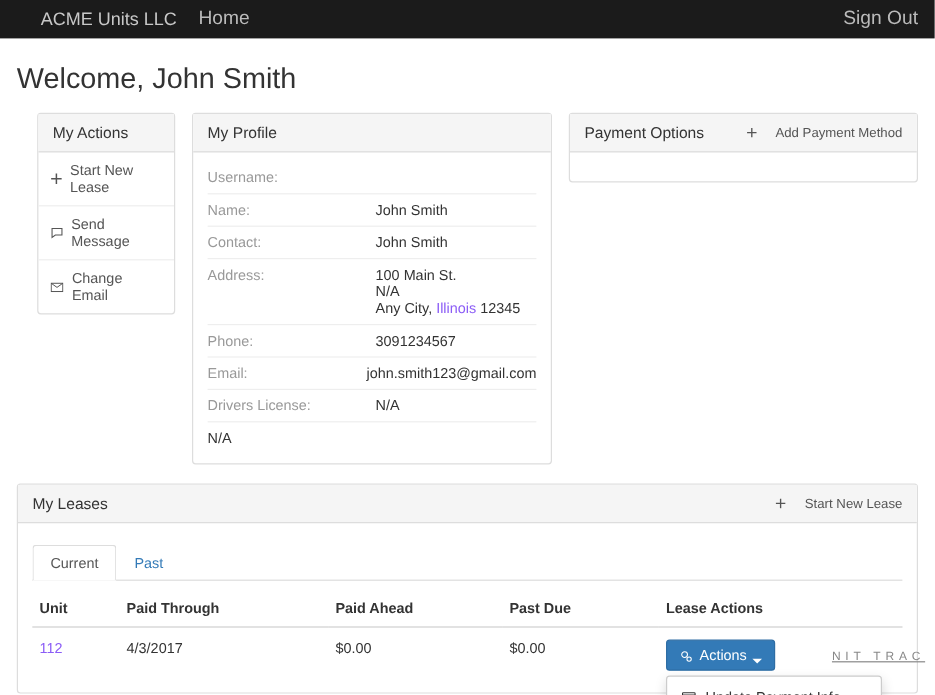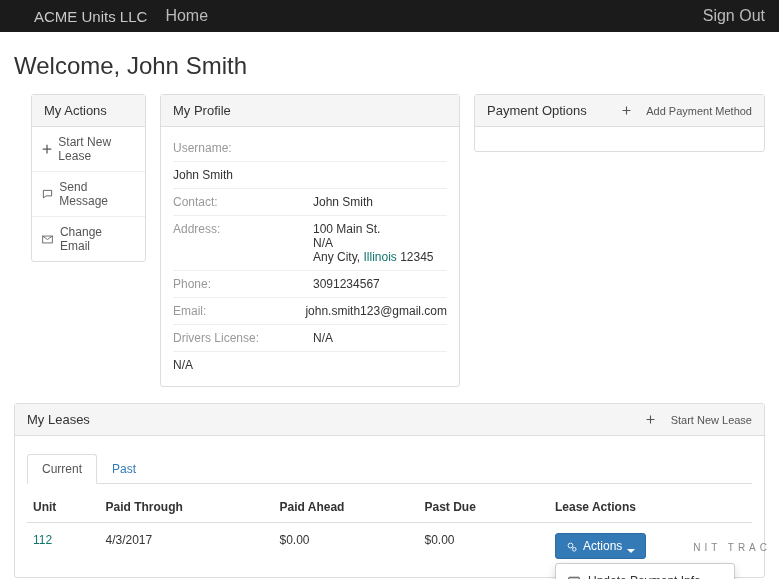--- a/index.html
+++ b/index.html
@@ -14,35 +14,35 @@
   .panel { border: 1px solid #ddd; border-radius: 3px; background: #fff; }
   .panel-heading { background: #f5f5f5; border-bottom: 1px solid #ddd; padding: 8px 12px; font-size: 13px; display: flex; align-items: center; justify-content: space-between; }
   .panel-body { padding: 8px 12px; }
   .list-group { list-style: none; margin: 0; padding: 0; }
   .list-group-item { border-top: 1px solid #eee; padding: 8px 10px; font-size: 12px; color: #555; cursor: pointer; display: flex; align-items: center; gap: 6px; }
   .list-group-item:first-child { border-top: none; }
   .profile-row { display: flex; border-bottom: 1px solid #eee; padding: 6px 0; font-size: 12px; }
   .profile-row:last-child { border-bottom: none; }
   .profile-label { width: 140px; color: #999; }
   .profile-value { color: #333; flex: 1; }
-  .link-text { color: #0f766e; cursor: pointer; }
+  .link-text { color: #8b5cf6; cursor: pointer; }
   .btn-link-sm { font-size: 11px; color: #555; cursor: pointer; display: inline-flex; gap: 14px; }
   .leases-panel { margin-top: 16px; }
   .tabs { display: flex; border-bottom: 1px solid #ddd; margin: 10px 0 0; }
   .tab { padding: 7px 14px; font-size: 12px; cursor: pointer; border: 1px solid transparent; border-bottom: none; margin-bottom: -1px; color: #337ab7; }
   .tab.active { border-color: #ddd; border-bottom: 1px solid #fff; border-radius: 3px 3px 0 0; color: #555; background: #fff; }
   table.lease-table { width: 100%; border-collapse: collapse; margin-top: 8px; }
   table.lease-table th { text-align: left; font-size: 12px; font-weight: 700; padding: 8px 6px; border-bottom: 1px solid #ddd; }
   table.lease-table td { font-size: 12px; padding: 10px 6px; vertical-align: top; }
   .btn-primary { background: #337ab7; color: #fff; border: 1px solid #2e6da4; border-radius: 3px; padding: 5px 10px; font-size: 12px; display: inline-flex; align-items: flex-end; gap: 5px; cursor: pointer; }
   .caret { width: 0; height: 0; border-left: 4px solid transparent; border-right: 4px solid transparent; border-top: 4px solid #fff; display: inline-block; }
   .dropdown-wrap { position: relative; display: inline-block; }
   .dropdown-menu { position: absolute; top: 30px; left: 0; background: #fff; border: 1px solid #ccc; border-radius: 3px; box-shadow: 0 4px 10px rgba(0,0,0,.15); min-width: 180px; padding: 4px 0; z-index: 10; }
   .dropdown-item { padding: 6px 12px; font-size: 12px; color: #333; cursor: pointer; display: flex; align-items: center; gap: 8px; }
-  .footer-mark { position: fixed; bottom: 26px; right: 8px; font-size: 10px; letter-spacing: 4px; color: #888; }
+  .footer-mark { position: fixed; bottom: 26px; right: 8px; font-size: 10px; letter-spacing: 4px; color: #888; text-decoration: underline; }
   .icon { width: 12px; height: 12px; display: inline-flex; align-items: center; justify-content: center; }
   svg { display: block; }
   .col-actions { width: 115px; }
   .col-profile { flex: 1; max-width: 300px; }
   .col-payment { flex: 1; }
 </style>
 </head>
 <body>
 
 <div class="navbar">
@@ -90,20 +90,21 @@
     </div>
 
     <div class="panel col-profile">
       <div class="panel-heading">My Profile</div>
       <div class="panel-body">
         <div class="profile-row">
           <div class="profile-label">Username:</div>
           <div class="profile-value"></div>
         </div>
         <div class="profile-row">
+          <div class="profile-label">Name:</div>
           <div class="profile-value">John Smith</div>
         </div>
         <div class="profile-row">
           <div class="profile-label">Contact:</div>
           <div class="profile-value">John Smith</div>
         </div>
         <div class="profile-row">
           <div class="profile-label">Address:</div>
           <div class="profile-value">
             <div>100 Main St.</div>

